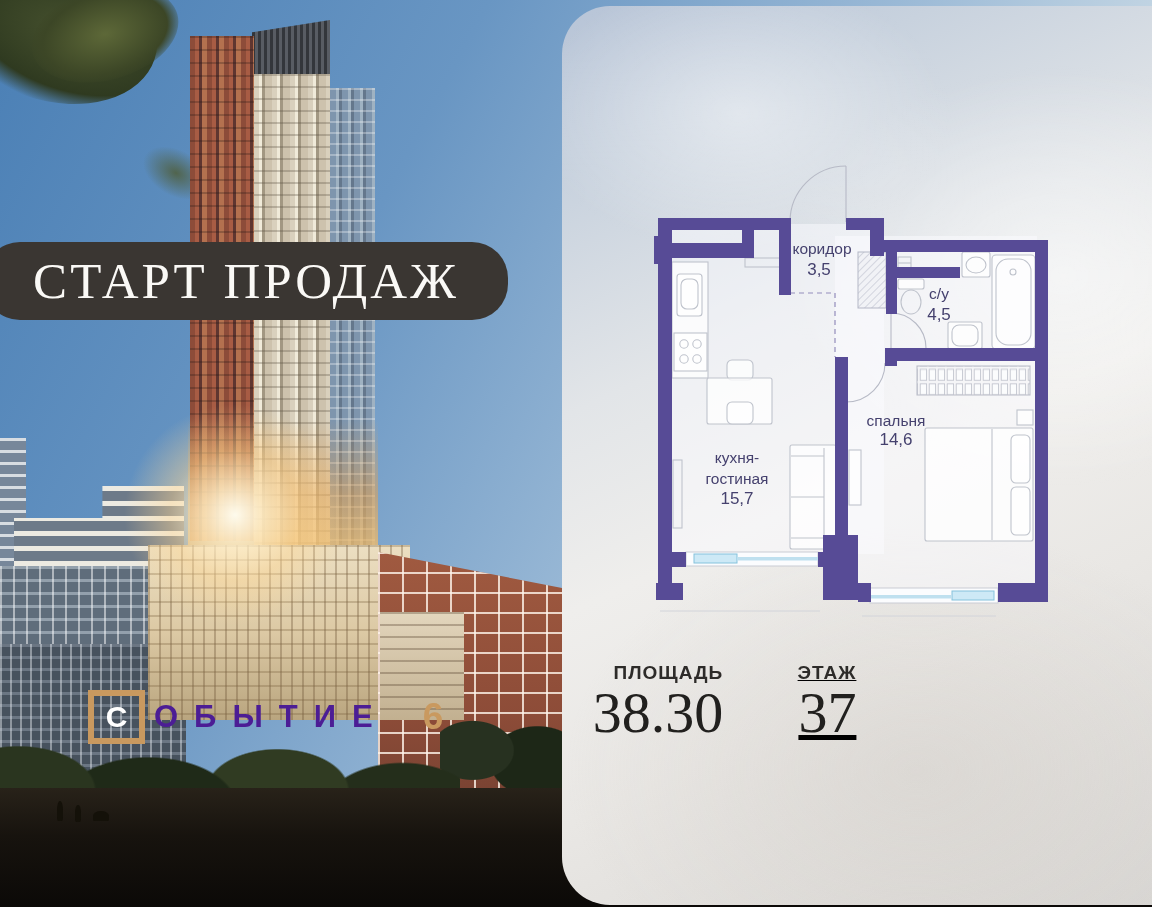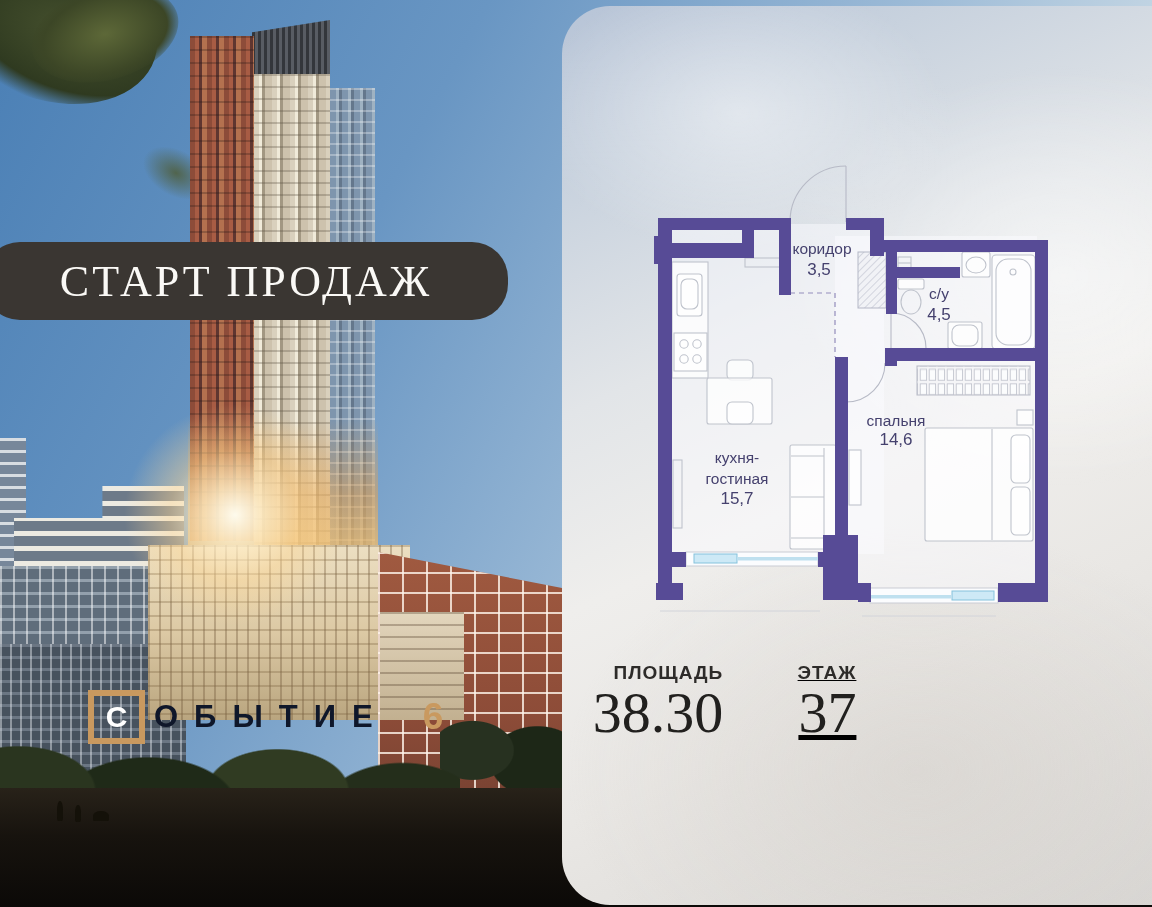--- a/index.html
+++ b/index.html
@@ -67,28 +67,28 @@
     background:linear-gradient(180deg,#282219 0%,#17130e 40%,#0b0907 100%);}
   .people{left:45px;top:785px;width:150px;height:60px;}
   .people span{position:absolute;background:#141109;display:block;}
   .people .p1{left:12px;top:16px;width:6px;height:20px;border-radius:45% 45% 20% 20%;}
   .people .p2{left:30px;top:20px;width:6px;height:17px;border-radius:45% 45% 20% 20%;}
   .people .p3{left:48px;top:26px;width:16px;height:10px;border-radius:50% 50% 10% 10%;}
 
   
   .banner{position:absolute;left:-16px;top:242px;width:524px;height:78px;z-index:6;
     background:#3a3632;border-radius:36px;display:flex;align-items:center;justify-content:center;}
-  .banner span{font-family:"Liberation Serif",serif;font-size:44px;letter-spacing:3px;color:#faf9f6;}
+  .banner span{font-family:"Liberation Serif",serif;font-size:51px;letter-spacing:3px;color:#faf9f6;}
 
   
   .logo{position:absolute;left:88px;top:690px;display:flex;align-items:center;z-index:6;}
   .logo-box{width:57px;height:54px;border:6px solid #c9995f;box-sizing:border-box;margin-right:9px;
     display:flex;align-items:center;justify-content:center;}
   .logo-box span{font-weight:bold;font-size:30px;color:#ffffff;}
-  .logo-word{font-weight:bold;font-size:31px;color:#0f172a;letter-spacing:16px;white-space:nowrap;}
+  .logo-word{font-weight:bold;font-size:31px;color:#4c1d95;letter-spacing:16px;white-space:nowrap;}
   .logo-num{font-weight:bold;font-size:37px;color:#c9995f;margin-left:34px;}
 
   
   .panel{position:absolute;left:562px;top:6px;right:0;bottom:2px;z-index:4;
     border-radius:48px 0 0 48px;
     background:linear-gradient(155deg,#b7c4d7 0%,#c8d2de 15%,#e2e5e8 35%,#efeeec 52%,#e9e7e4 70%,#d9d7d4 100%);}
   .panel::before{content:"";position:absolute;inset:0;border-radius:inherit;pointer-events:none;
     background:radial-gradient(ellipse 300px 200px at 30% 12%,rgba(255,255,255,.45),transparent 70%),
                radial-gradient(ellipse 400px 300px at 85% 30%,rgba(255,255,255,.55),transparent 70%),
                radial-gradient(ellipse 500px 350px at 60% 85%,rgba(208,203,197,.4),transparent 70%);}

